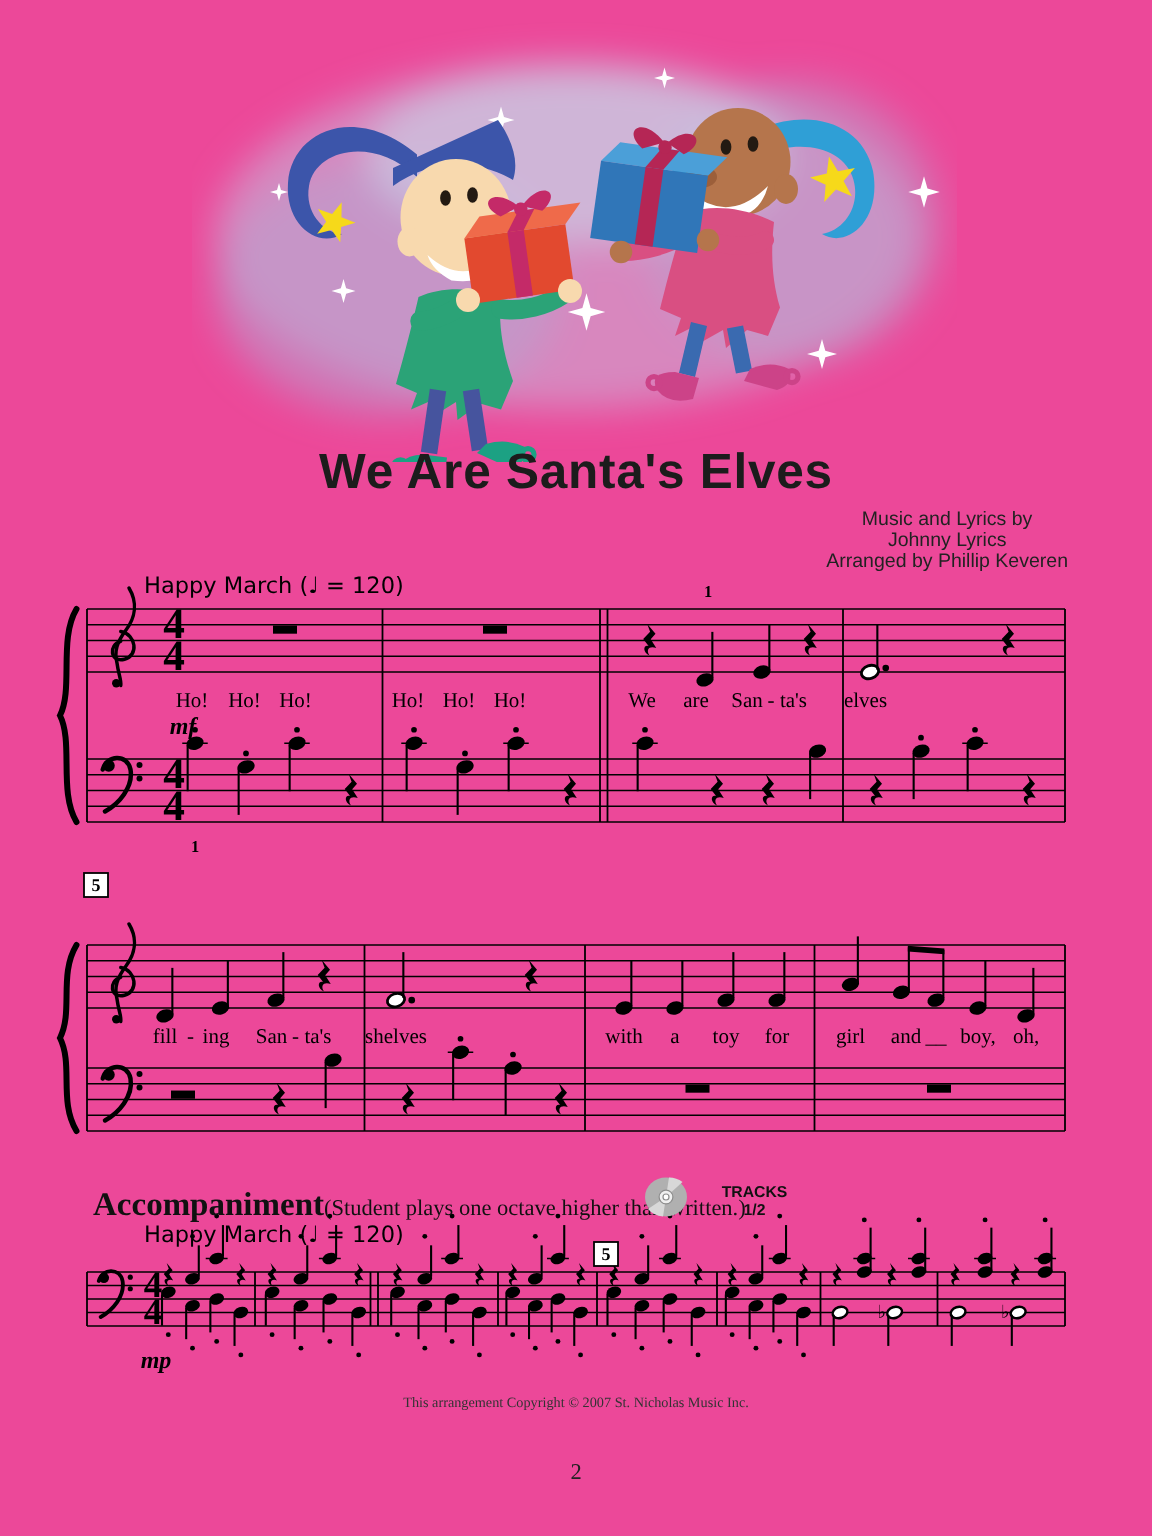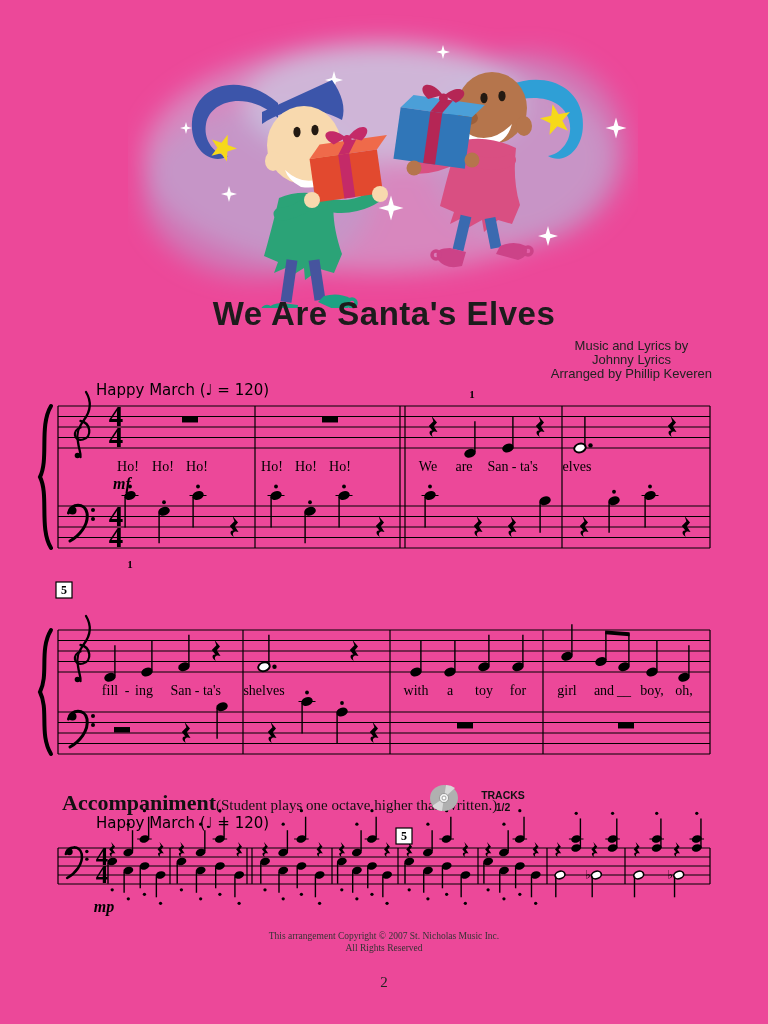--- a/index.html
+++ b/index.html
@@ -527,17 +527,16 @@
 
   <div class="tracks">
     <div>TRACKS</div>
     <div>1/2</div>
   </div>
 
   <div class="tempo t2">Happy March (♩ = 120)</div>
 
   <div class="copyright">
     <div>This arrangement Copyright © 2007 St. Nicholas Music Inc.</div>
-    <div>All Rights Reserved</div>
   </div>
 
   <div class="pagenum">2</div>
 </div>
 
 </body></html>

